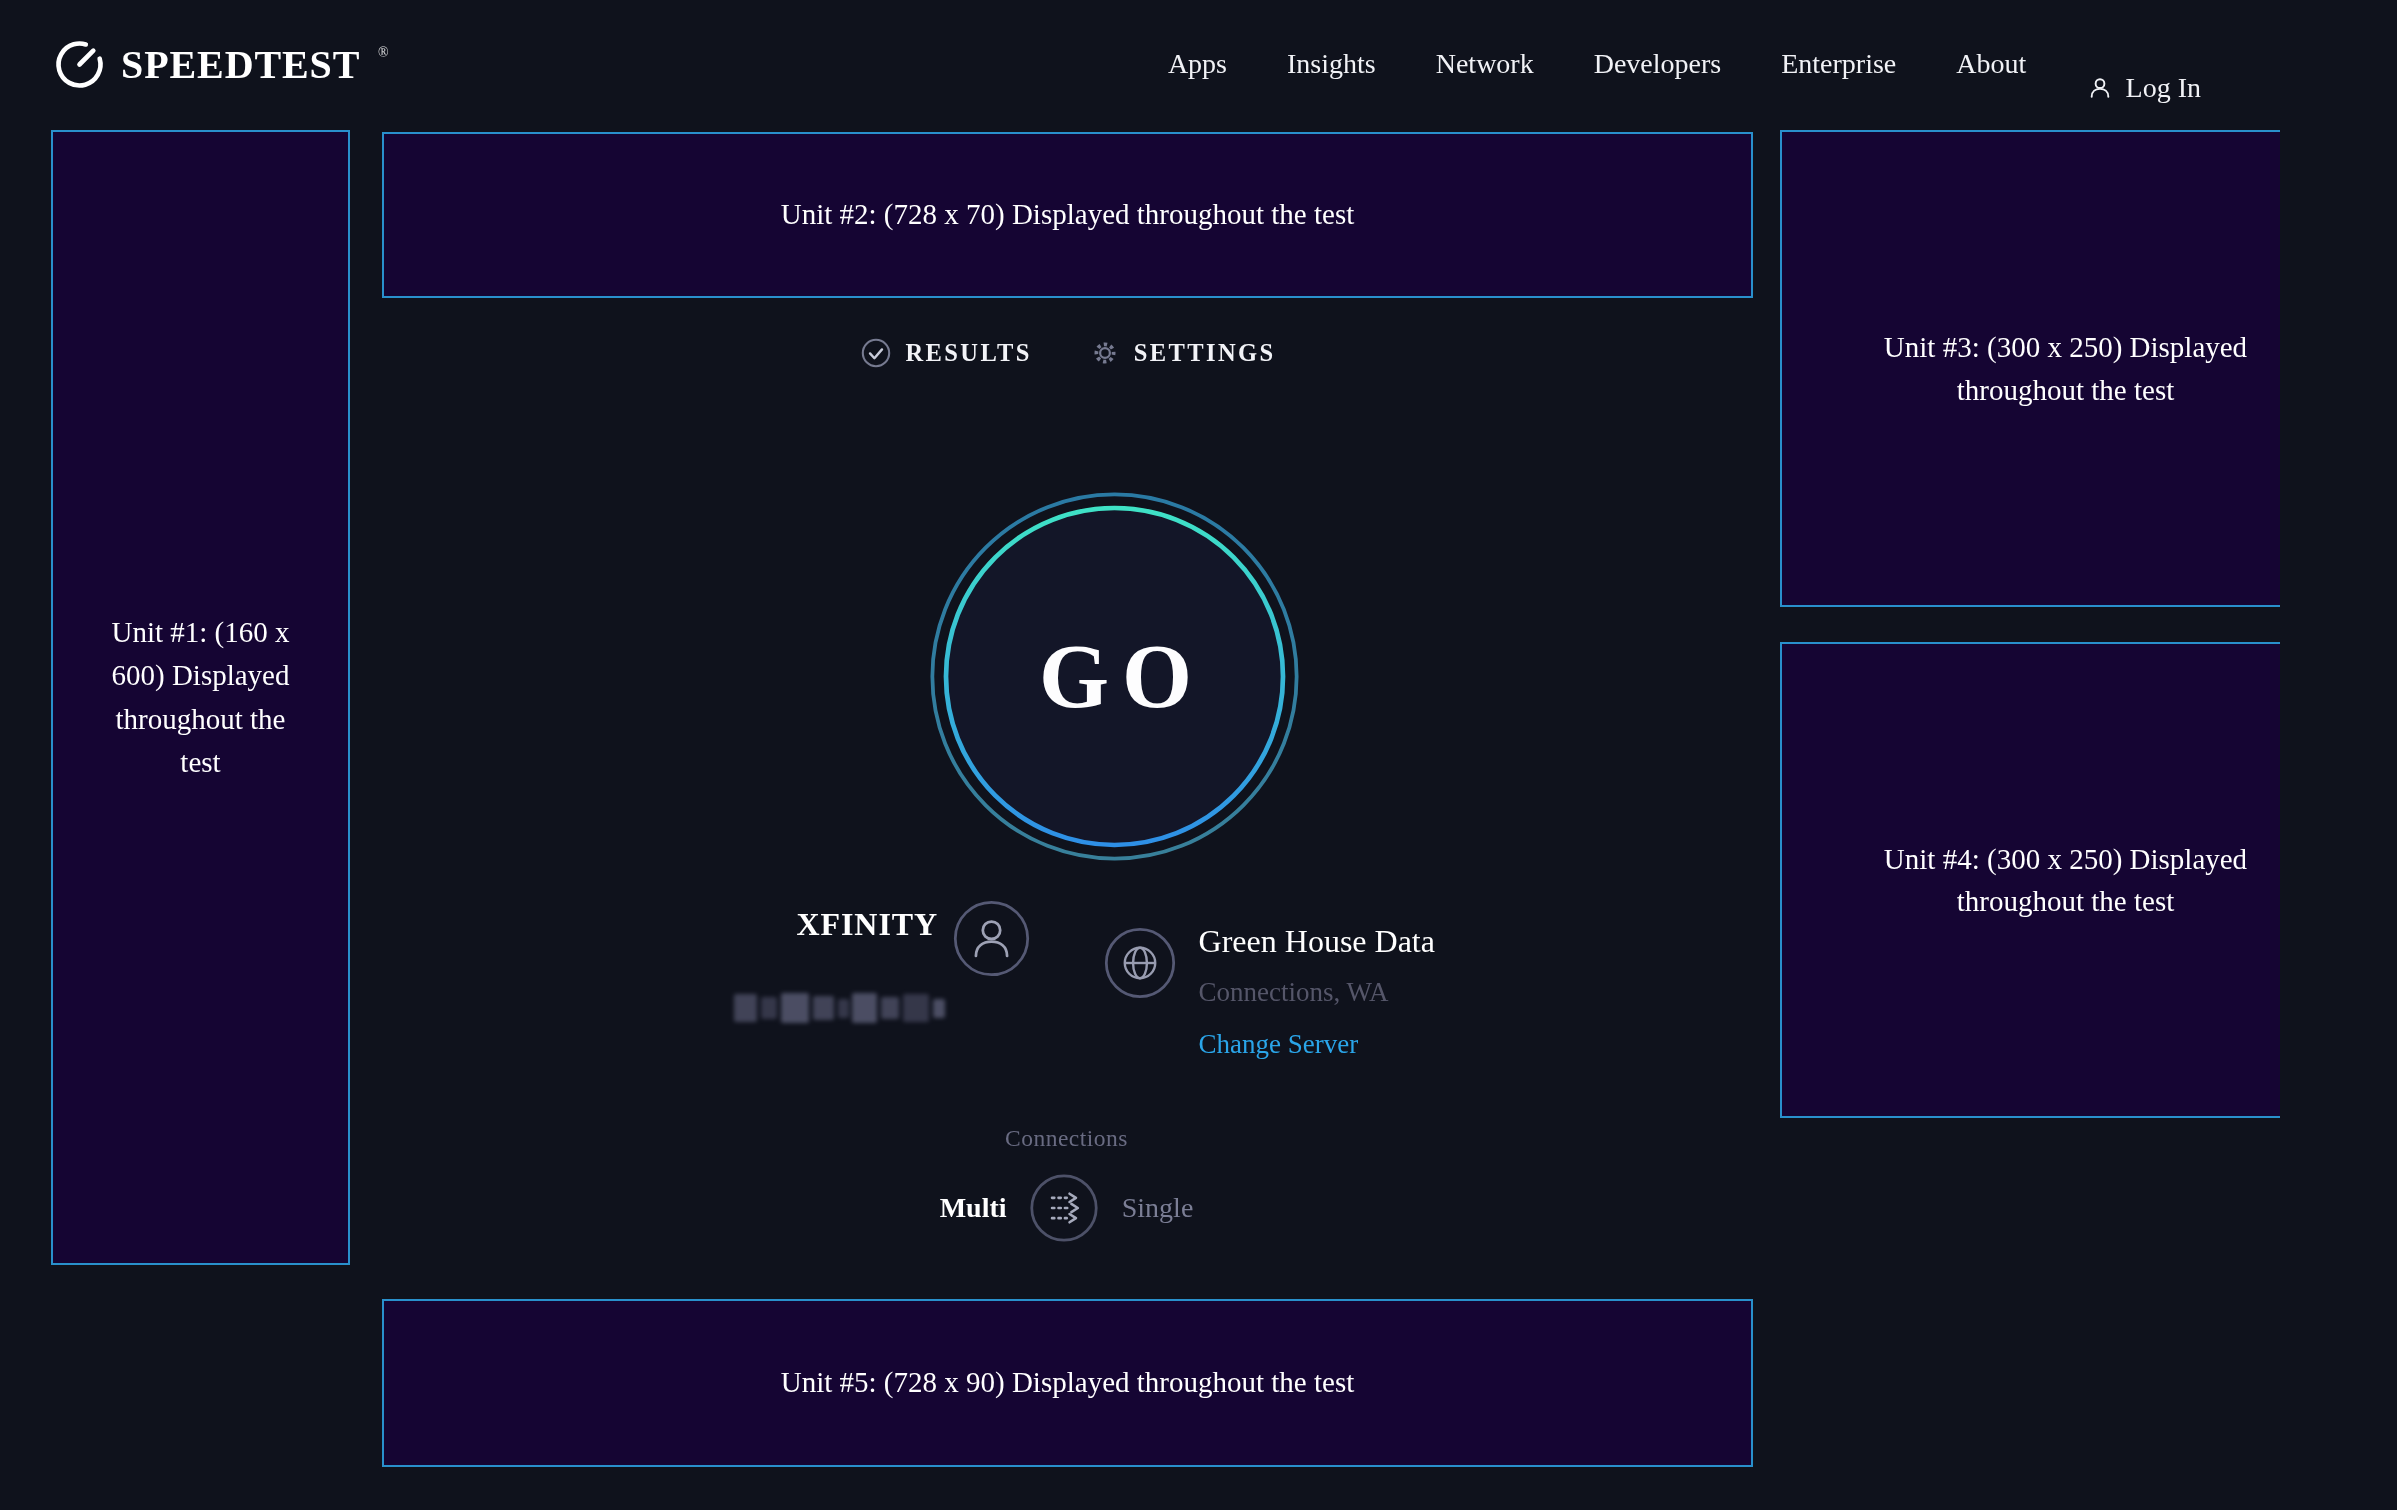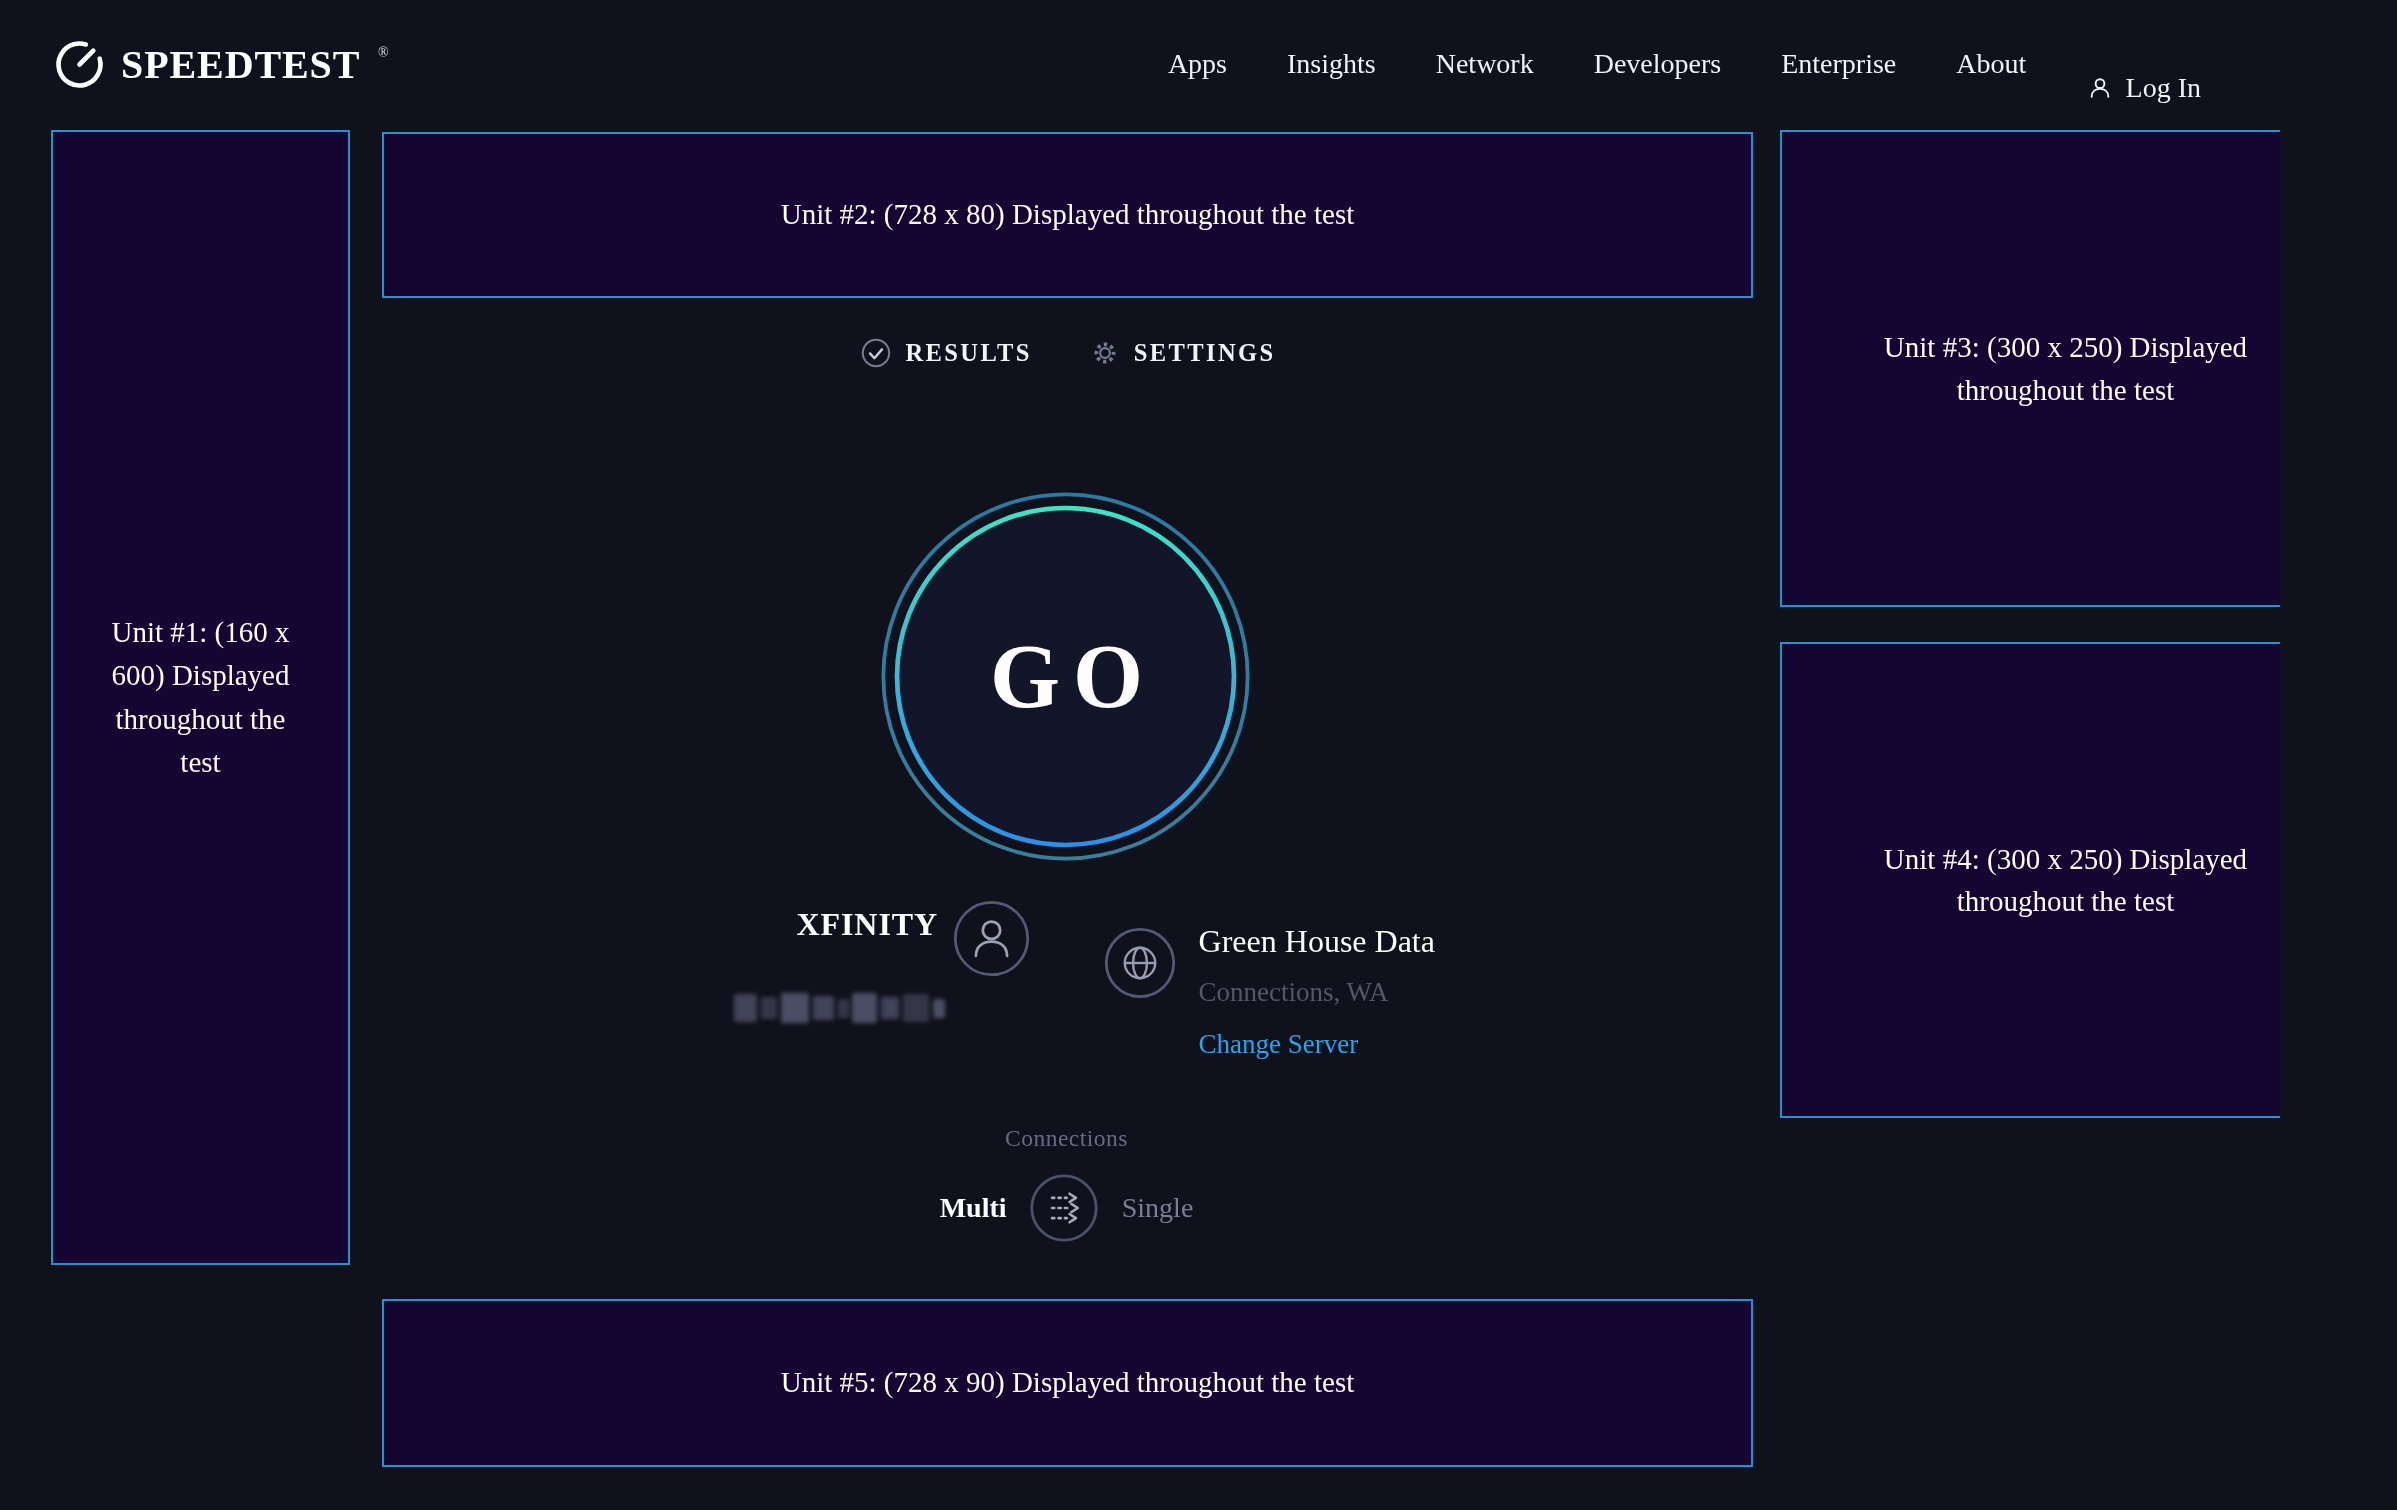--- a/index.html
+++ b/index.html
@@ -30,21 +30,21 @@
   #unit5{left:382px;top:1299px;width:1371px;height:168px;}
 
   
   .tabs{position:absolute;top:337px;left:382px;width:1371px;display:flex;justify-content:center;
         align-items:center;gap:58px;}
   .tab{display:flex;align-items:center;gap:14px;font-size:24.5px;font-weight:700;
        letter-spacing:2.4px;color:#f2f3f7;cursor:pointer;}
   .tab svg{display:block;}
 
   
-  .go-wrap{position:absolute;left:881px;top:492px;width:369px;height:369px;cursor:pointer;}
+  .go-wrap{position:absolute;left:930px;top:492px;width:369px;height:369px;cursor:pointer;}
   .go-label{position:absolute;inset:0;display:flex;align-items:center;justify-content:center;
             font-size:90px;font-weight:700;letter-spacing:13px;padding-left:15px;color:#fdfdfe;}
 
   
   .isp-group{position:absolute;left:659px;top:902px;width:371px;display:flex;
              justify-content:flex-end;align-items:flex-start;gap:15px;}
   .isp-name{font-size:32px;font-weight:600;letter-spacing:0.9px;color:#fff;line-height:45px;}
   .avatar{margin-top:-1.9px;}
   .redacted{position:absolute;left:734px;top:991px;width:211px;height:34px;display:flex;
             align-items:center;gap:3.8px;filter:blur(1.9px);opacity:.85;}
@@ -97,21 +97,21 @@
         </span>
         <span>Log In</span>
       </span>
     </div>
   </div>
 
   <div class="ad" id="unit1">
     <div class="ad-text">Unit #1: (160 x 600) Displayed throughout the test</div>
   </div>
   <div class="ad" id="unit2">
-    <div class="ad-text">Unit #2: (728 x 80) Displayed throughout the test</div>
+    <div class="ad-text">Unit #2: (728 x 70) Displayed throughout the test</div>
   </div>
   <div class="ad" id="unit3">
     <div class="ad-text">Unit #3: (300 x 250) Displayed throughout the test</div>
   </div>
   <div class="ad" id="unit4">
     <div class="ad-text">Unit #4: (300 x 250) Displayed throughout the test</div>
   </div>
   <div class="ad" id="unit5">
     <div class="ad-text">Unit #5: (728 x 90) Displayed throughout the test</div>
   </div>

